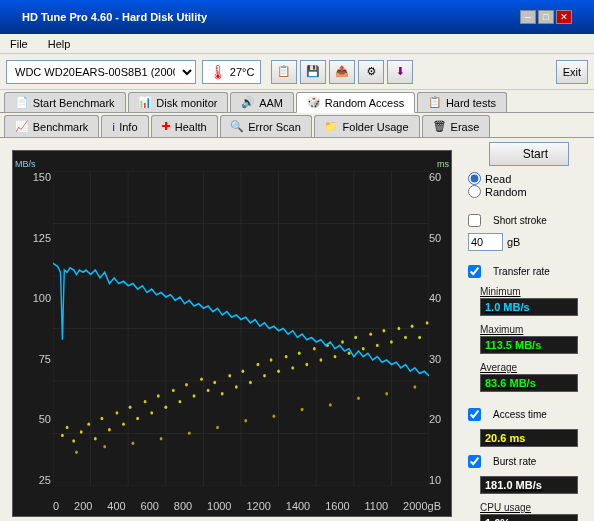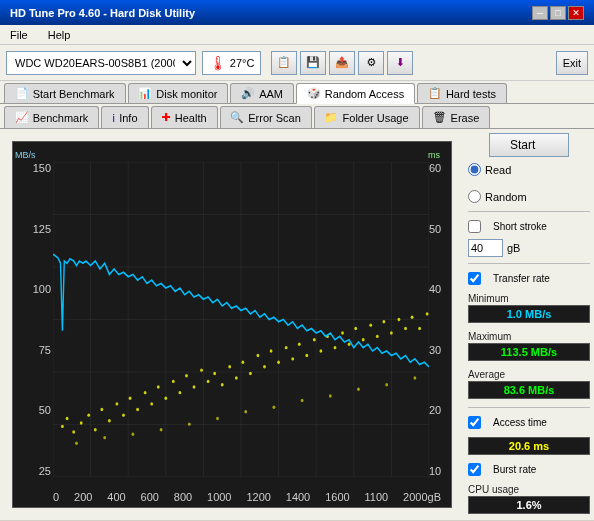--- a/index.html
+++ b/index.html
@@ -2,25 +2,25 @@
 <html><head>
   <meta charset="utf-8">
   <style>
     * { box-sizing: border-box; margin: 0; padding: 0; font-family: 'Segoe UI', Tahoma, sans-serif; font-size: 11px; }
     body { background: #d4d0c8; width: 594px; height: 521px; overflow: hidden; }
 
     
     .title-bar {
       background: linear-gradient(to bottom, #0054e3, #003087);
       color: white;
-      padding: 3px 10px;
+      padding: 3px 22px;
       display: flex;
       align-items: center;
       justify-content: space-between;
-      height: 25px;
+      height: 34px;
     }
     .title-bar-title { font-size: 11px; font-weight: bold; }
     .title-bar-controls { display: flex; gap: 2px; }
     .title-btn {
       width: 16px; height: 14px;
       background: #c0c0c0;
       border: 1px solid #888;
       font-size: 9px;
       display: flex; align-items: center; justify-content: center;
       cursor: pointer;
@@ -120,21 +120,21 @@
       border: 1px solid #555;
     }
     .chart-y-label {
       position: absolute;
       top: 8px; left: 2px;
       color: #87ceeb;
       font-size: 9px;
     }
     .chart-y-label-right {
       position: absolute;
-      top: 8px; right: 11px;
+      top: 8px; right: 2px;
       color: #90ee90;
       font-size: 9px;
     }
 
     
     .y-labels-left {
       position: absolute;
       top: 20px; left: 2px;
       bottom: 30px;
       display: flex; flex-direction: column; justify-content: space-between;
@@ -166,44 +166,44 @@
       padding: 4px;
       display: flex;
       flex-direction: column;
       gap: 4px;
     }
     .start-btn {
       background: linear-gradient(to bottom, #f8f8f8, #dcdcdc);
       border: 1px solid #7f9db9;
       padding: 4px 20px;
       cursor: pointer;
-      text-align: left;
+      text-align: right;
       font-size: 12px;
       align-self: center;
       width: 80px;
     }
-    .radio-group { display: flex; flex-direction: column; gap: 14px; padding: 2px 0; }
+    .radio-group { display: flex; flex-direction: column; gap: 0; padding: 2px 0; }
     .radio-item { display: flex; align-items: center; gap: 4px; }
     .radio-input { accent-color: #316ac5; }
     .checkbox-item { display: flex; align-items: center; gap: 12px; margin: 2px 0; }
     .short-stroke-row { display: flex; align-items: center; gap: 4px; }
     .spinner-input {
       width: 35px; height: 18px;
       border: 1px solid #7f9db9;
       padding: 1px 2px;
     }
-    .stat-block { margin: 2px 0; }
+    .stat-block { margin: 2px 12px; text-decoration: underline; }
     .stat-label { color: #222; font-size: 10px; margin-bottom: 1px; }
     .stat-value {
       background: #1a1a1a;
       color: #00d4ff;
       padding: 2px 4px;
       font-size: 11px;
       font-weight: bold;
-      text-align: center;
+      text-align: left;
       border: 1px solid #555;
     }
     .stat-value.green { color: #00ff00; }
     .stat-value.yellow { color: #ffff00; }
     .stat-value.white { color: white; }
 
     .checkbox-label { font-size: 10px; }
     .section-divider { height: 1px; background: #bbb; margin: 2px 0; }
   </style>
 </head>
@@ -489,19 +489,22 @@
       <span class="checkbox-label">Access time</span>
     </div>
     <div class="stat-block">
       <div class="stat-value yellow">20.6 ms</div>
     </div>
 
     <div class="checkbox-item">
       <input type="checkbox" checked="" style="">
       <span class="checkbox-label">Burst rate</span>
     </div>
+    <div class="stat-block">
+      <div class="stat-value white">181.0 MB/s</div>
+    </div>
 
     <div class="stat-block">
       <div class="stat-label">CPU usage</div>
       <div class="stat-value white">1.6%</div>
     </div>
   </div>
 </div>
 
 </body></html>

